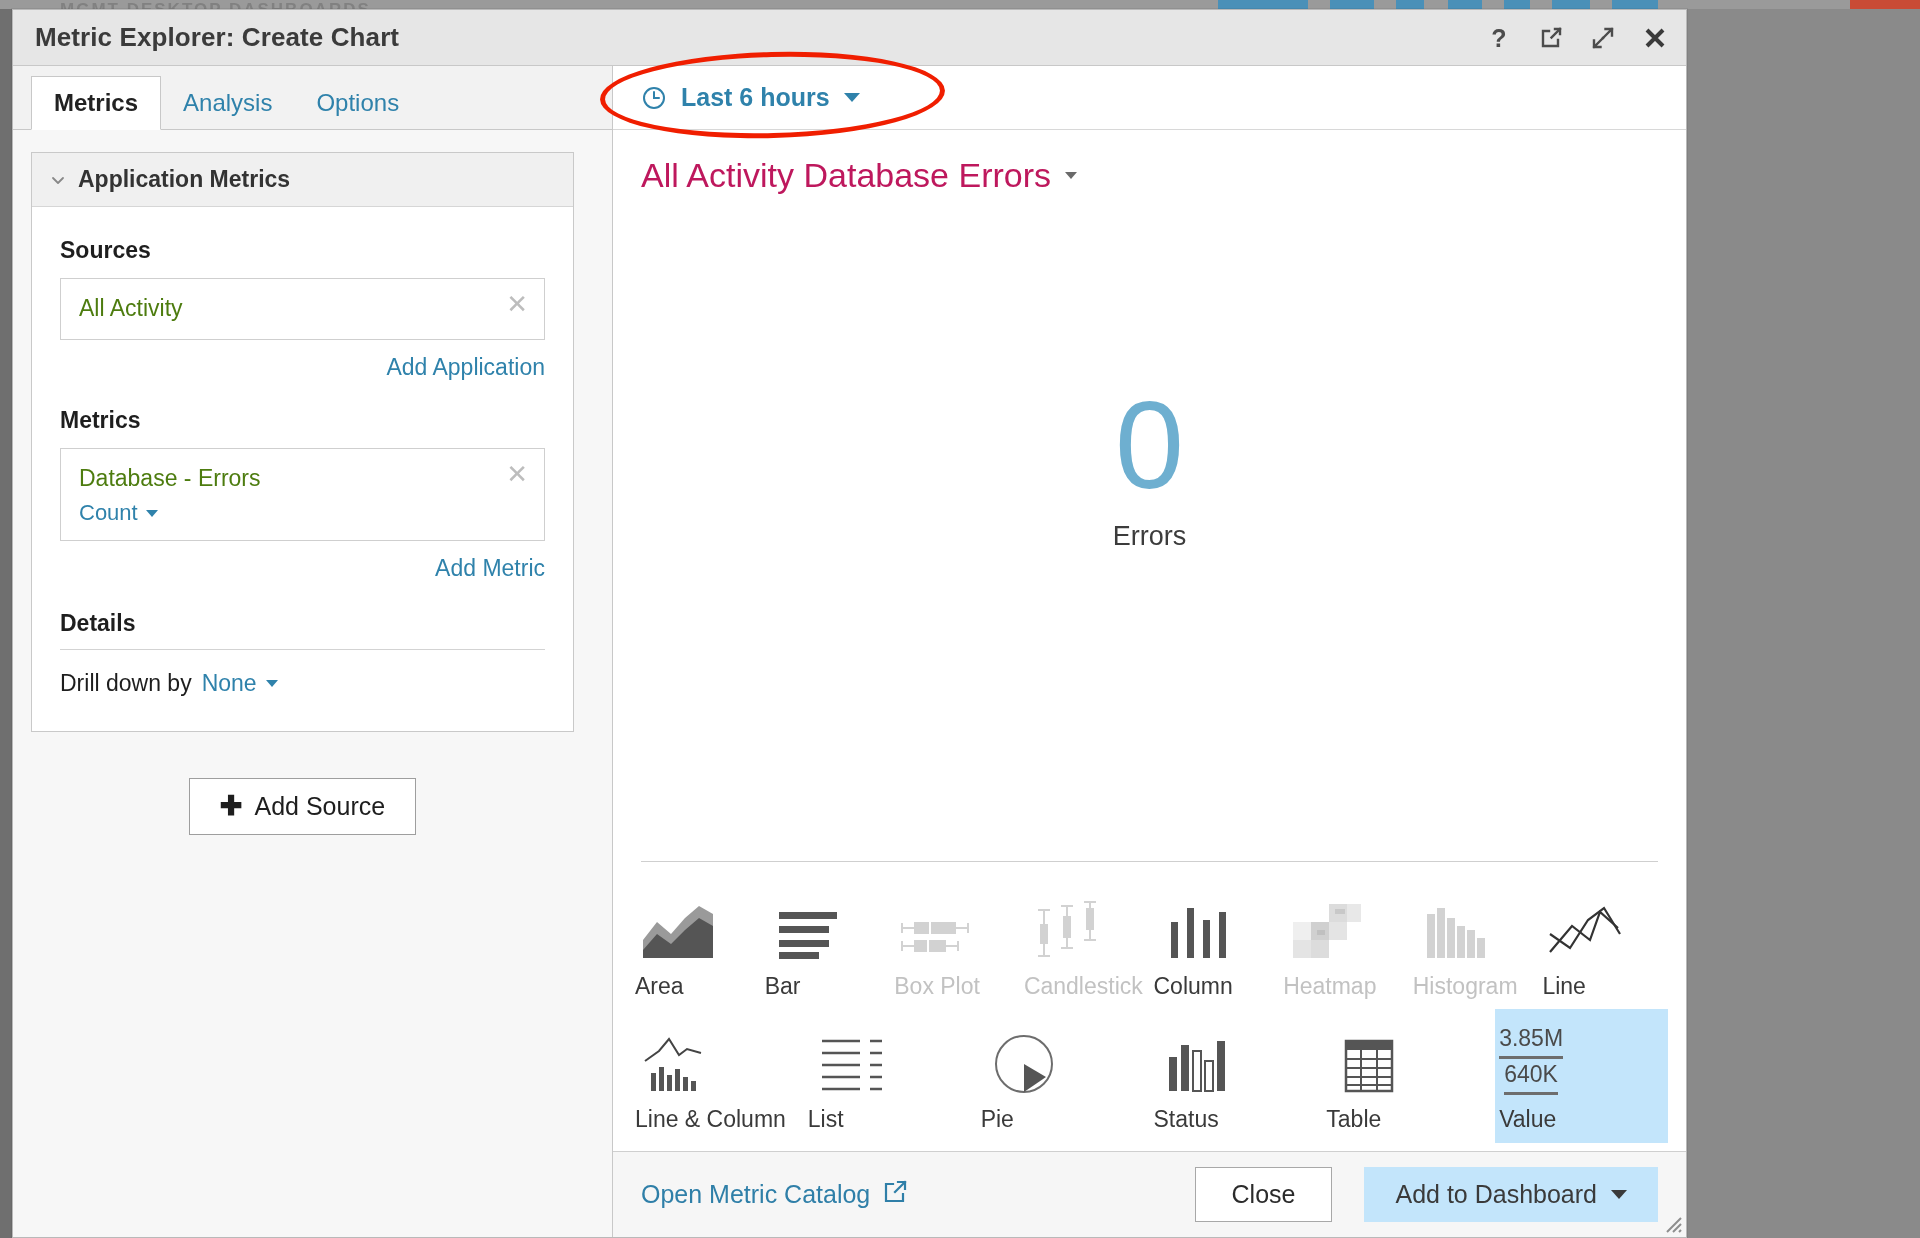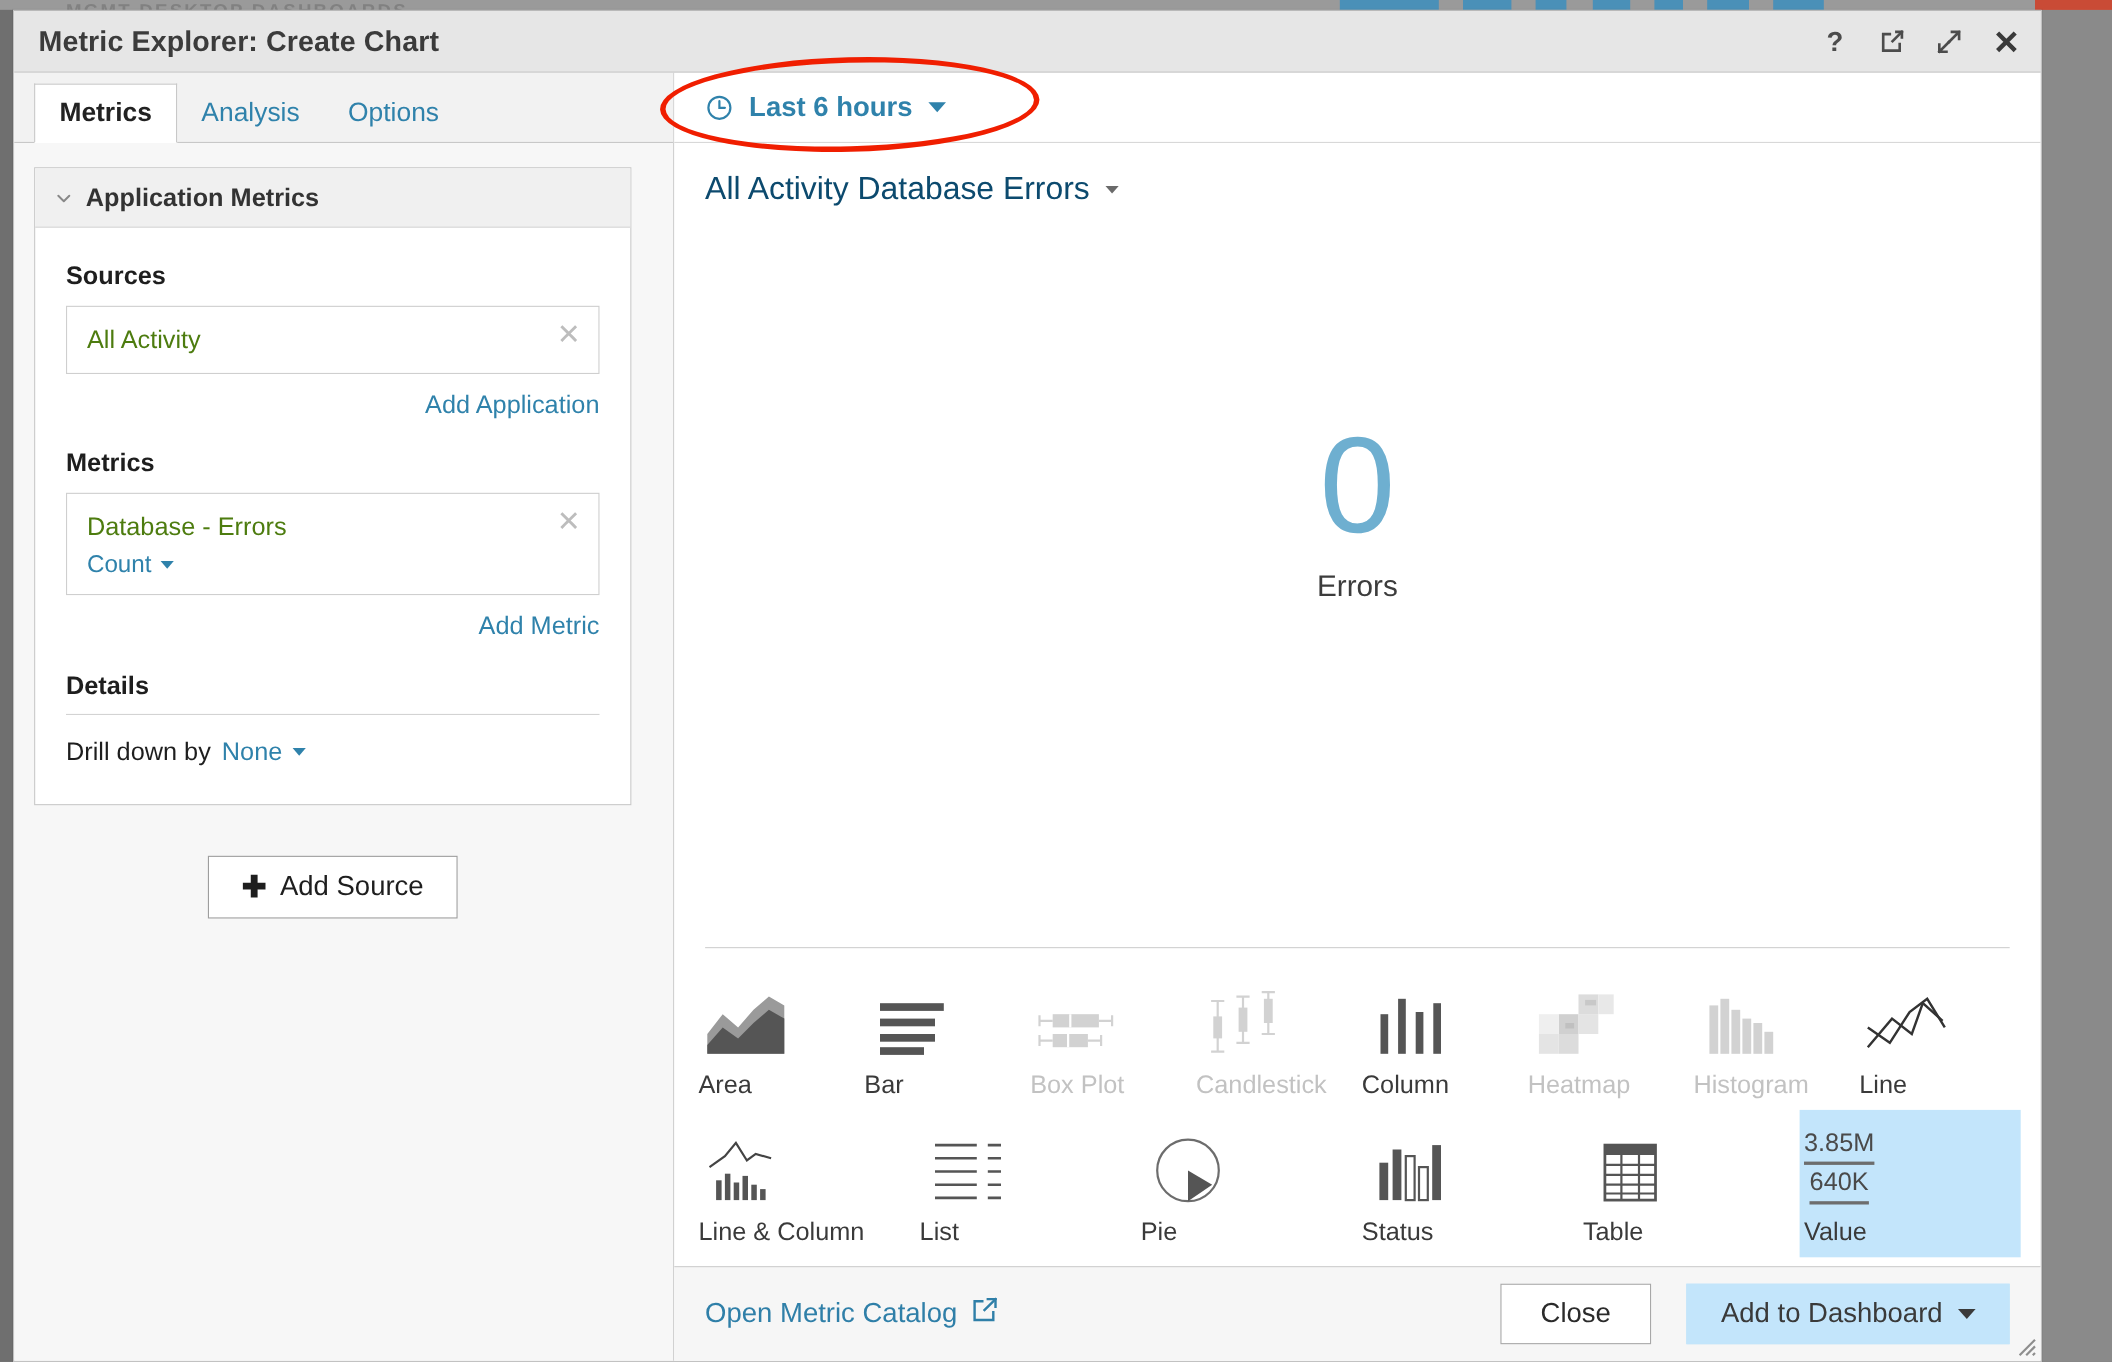--- a/index.html
+++ b/index.html
@@ -30,21 +30,21 @@
   #backdrop-ghost-text {
     position: absolute; left: 60px; top: 0px; width: 1500px; height: 12px;
     color: #6d6d6d; font-size: 17px; font-weight: bold;
     letter-spacing: 2px; opacity: .55; white-space: nowrap; overflow: hidden;
   }
 
   
   #modal {
     position: absolute;
     left: 12px; top: 9px;
-    width: 1844px; height: 1229px;
+    width: 1675px; height: 1229px;
     background: #ffffff;
     border: 1px solid #b9b9b9;
     box-shadow: 0 0 0 1px rgba(0,0,0,.06);
     display: flex; flex-direction: column;
   }
 
   
   #titlebar {
     height: 56px; flex: 0 0 56px;
     background: #e6e6e6;
@@ -170,21 +170,21 @@
   #time-picker {
     display: inline-flex; align-items: center; gap: 14px;
     color: #2f82ab; font-size: 25px; font-weight: bold; cursor: pointer;
   }
   #time-picker .clock { width: 26px; height: 26px; }
 
   #chart-title-row {
     padding: 26px 0 0 28px;
     display: flex; align-items: center; gap: 14px;
   }
-  #chart-title { font-size: 29px; color: #0c4a6e; }
+  #chart-title { font-size: 34px; color: #be185d; }
   #chart-title-caret { color: #6a6a6a; }
 
   #chart-area {
     flex: 1 1 auto; position: relative;
     display: flex; align-items: center; justify-content: center;
     padding-bottom: 60px;
   }
   #value-block { text-align: center; transform: translateY(-28px); }
   #value-number { font-size: 124px; color: #6eafd0; line-height: .95; font-weight: normal; }
   #value-label { font-size: 27px; color: #3c3c3c; margin-top: 16px; }

